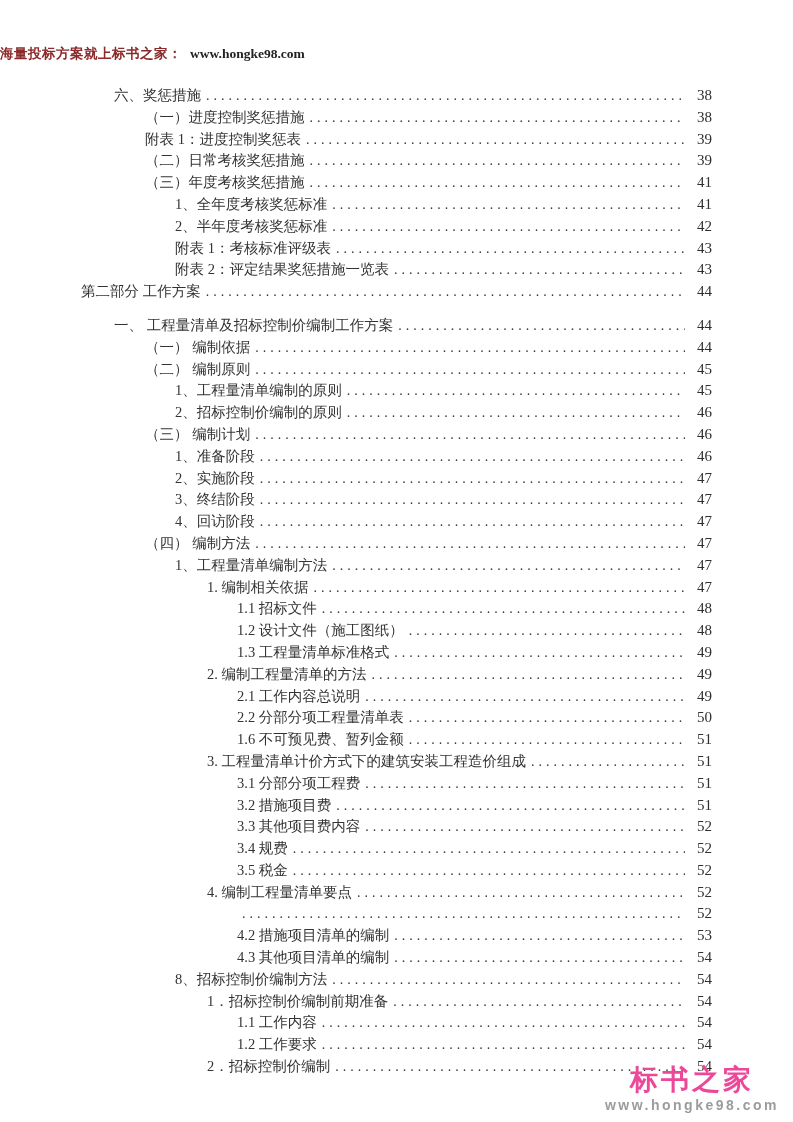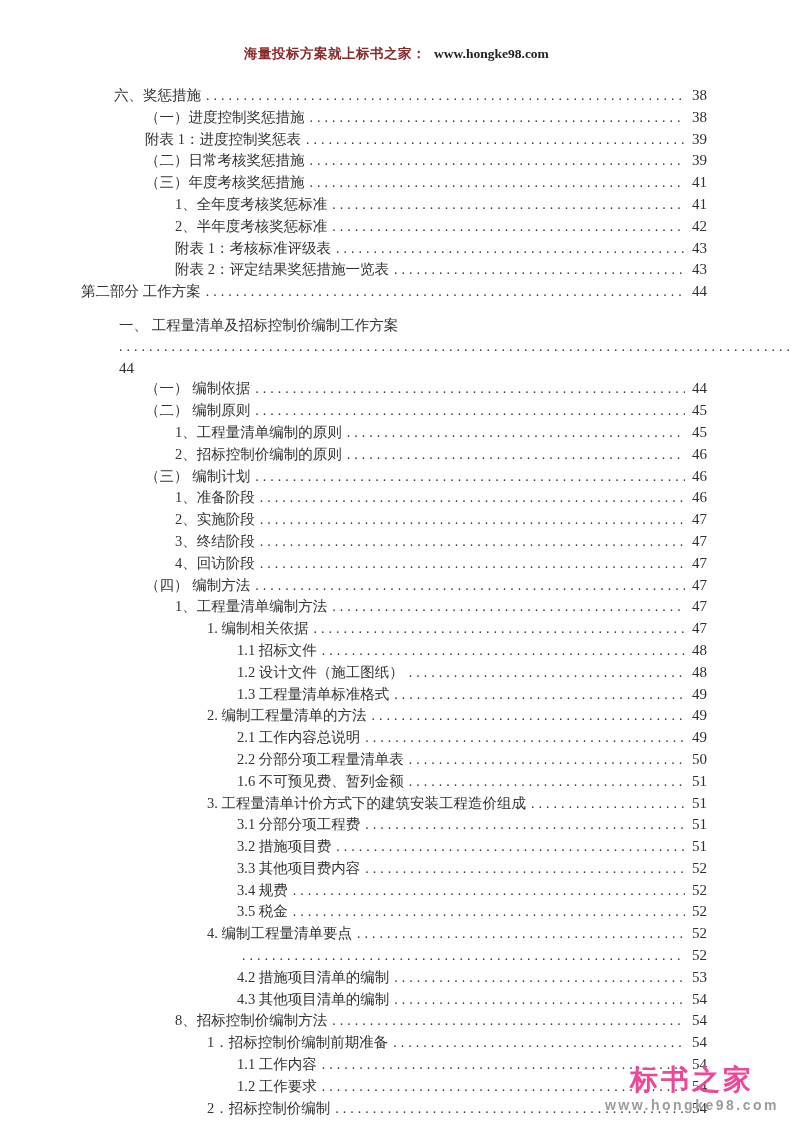--- a/index.html
+++ b/index.html
@@ -11,21 +11,21 @@
     width: 793px;
     height: 1122px;
     position: relative;
     overflow: hidden;
     font-family: "Liberation Serif", "DejaVu Serif", serif;
     color: #333333;
   }
   
   .page-header {
     padding-top: 45px;
-    text-align: center;
+    text-align: left;
     font-size: 13.5px;
     line-height: 18px;
     white-space: nowrap;
   }
   .promo-text {
     color: #8b2a2a;
     font-weight: 600;
     letter-spacing: 0.5px;
   }
   .promo-url {
@@ -37,21 +37,21 @@
   .toc {
     margin: 22px 81px 0 81px; 
   }
   .toc-row {
     display: flex;
     align-items: baseline;
     line-height: 20.8px;
     font-size: 14.5px;
     white-space: nowrap;
   }
-  .toc-row.gap-before { margin-top: 12px; flex-direction: column; }
+  .toc-row.gap-before { margin-top: 12px; }
   .lv0 { padding-left: 0; }
   .lv1 { padding-left: 33px; }
   .lv2 { padding-left: 64px; }
   .lv3 { padding-left: 94px; }
   .lv4 { padding-left: 126px; }
   .lv5 { padding-left: 156px; }
   .toc-label {
     flex: 0 0 auto;
     color: #333333;
   }
@@ -63,21 +63,21 @@
     color: #3c3c3c;
   }
   .toc-dots::after {
     content: "........................................................................................................................................";
     letter-spacing: 4px;
     font-size: 14px;
   }
   .toc-page {
     flex: 0 0 auto;
     min-width: 20px;
-    text-align: left;
+    text-align: right;
     font-size: 15px;
     color: #2f2f2f;
   }
   
   .watermark {
     position: absolute;
     right: 14px;
     bottom: 8px;
     display: flex;
     flex-direction: column;

